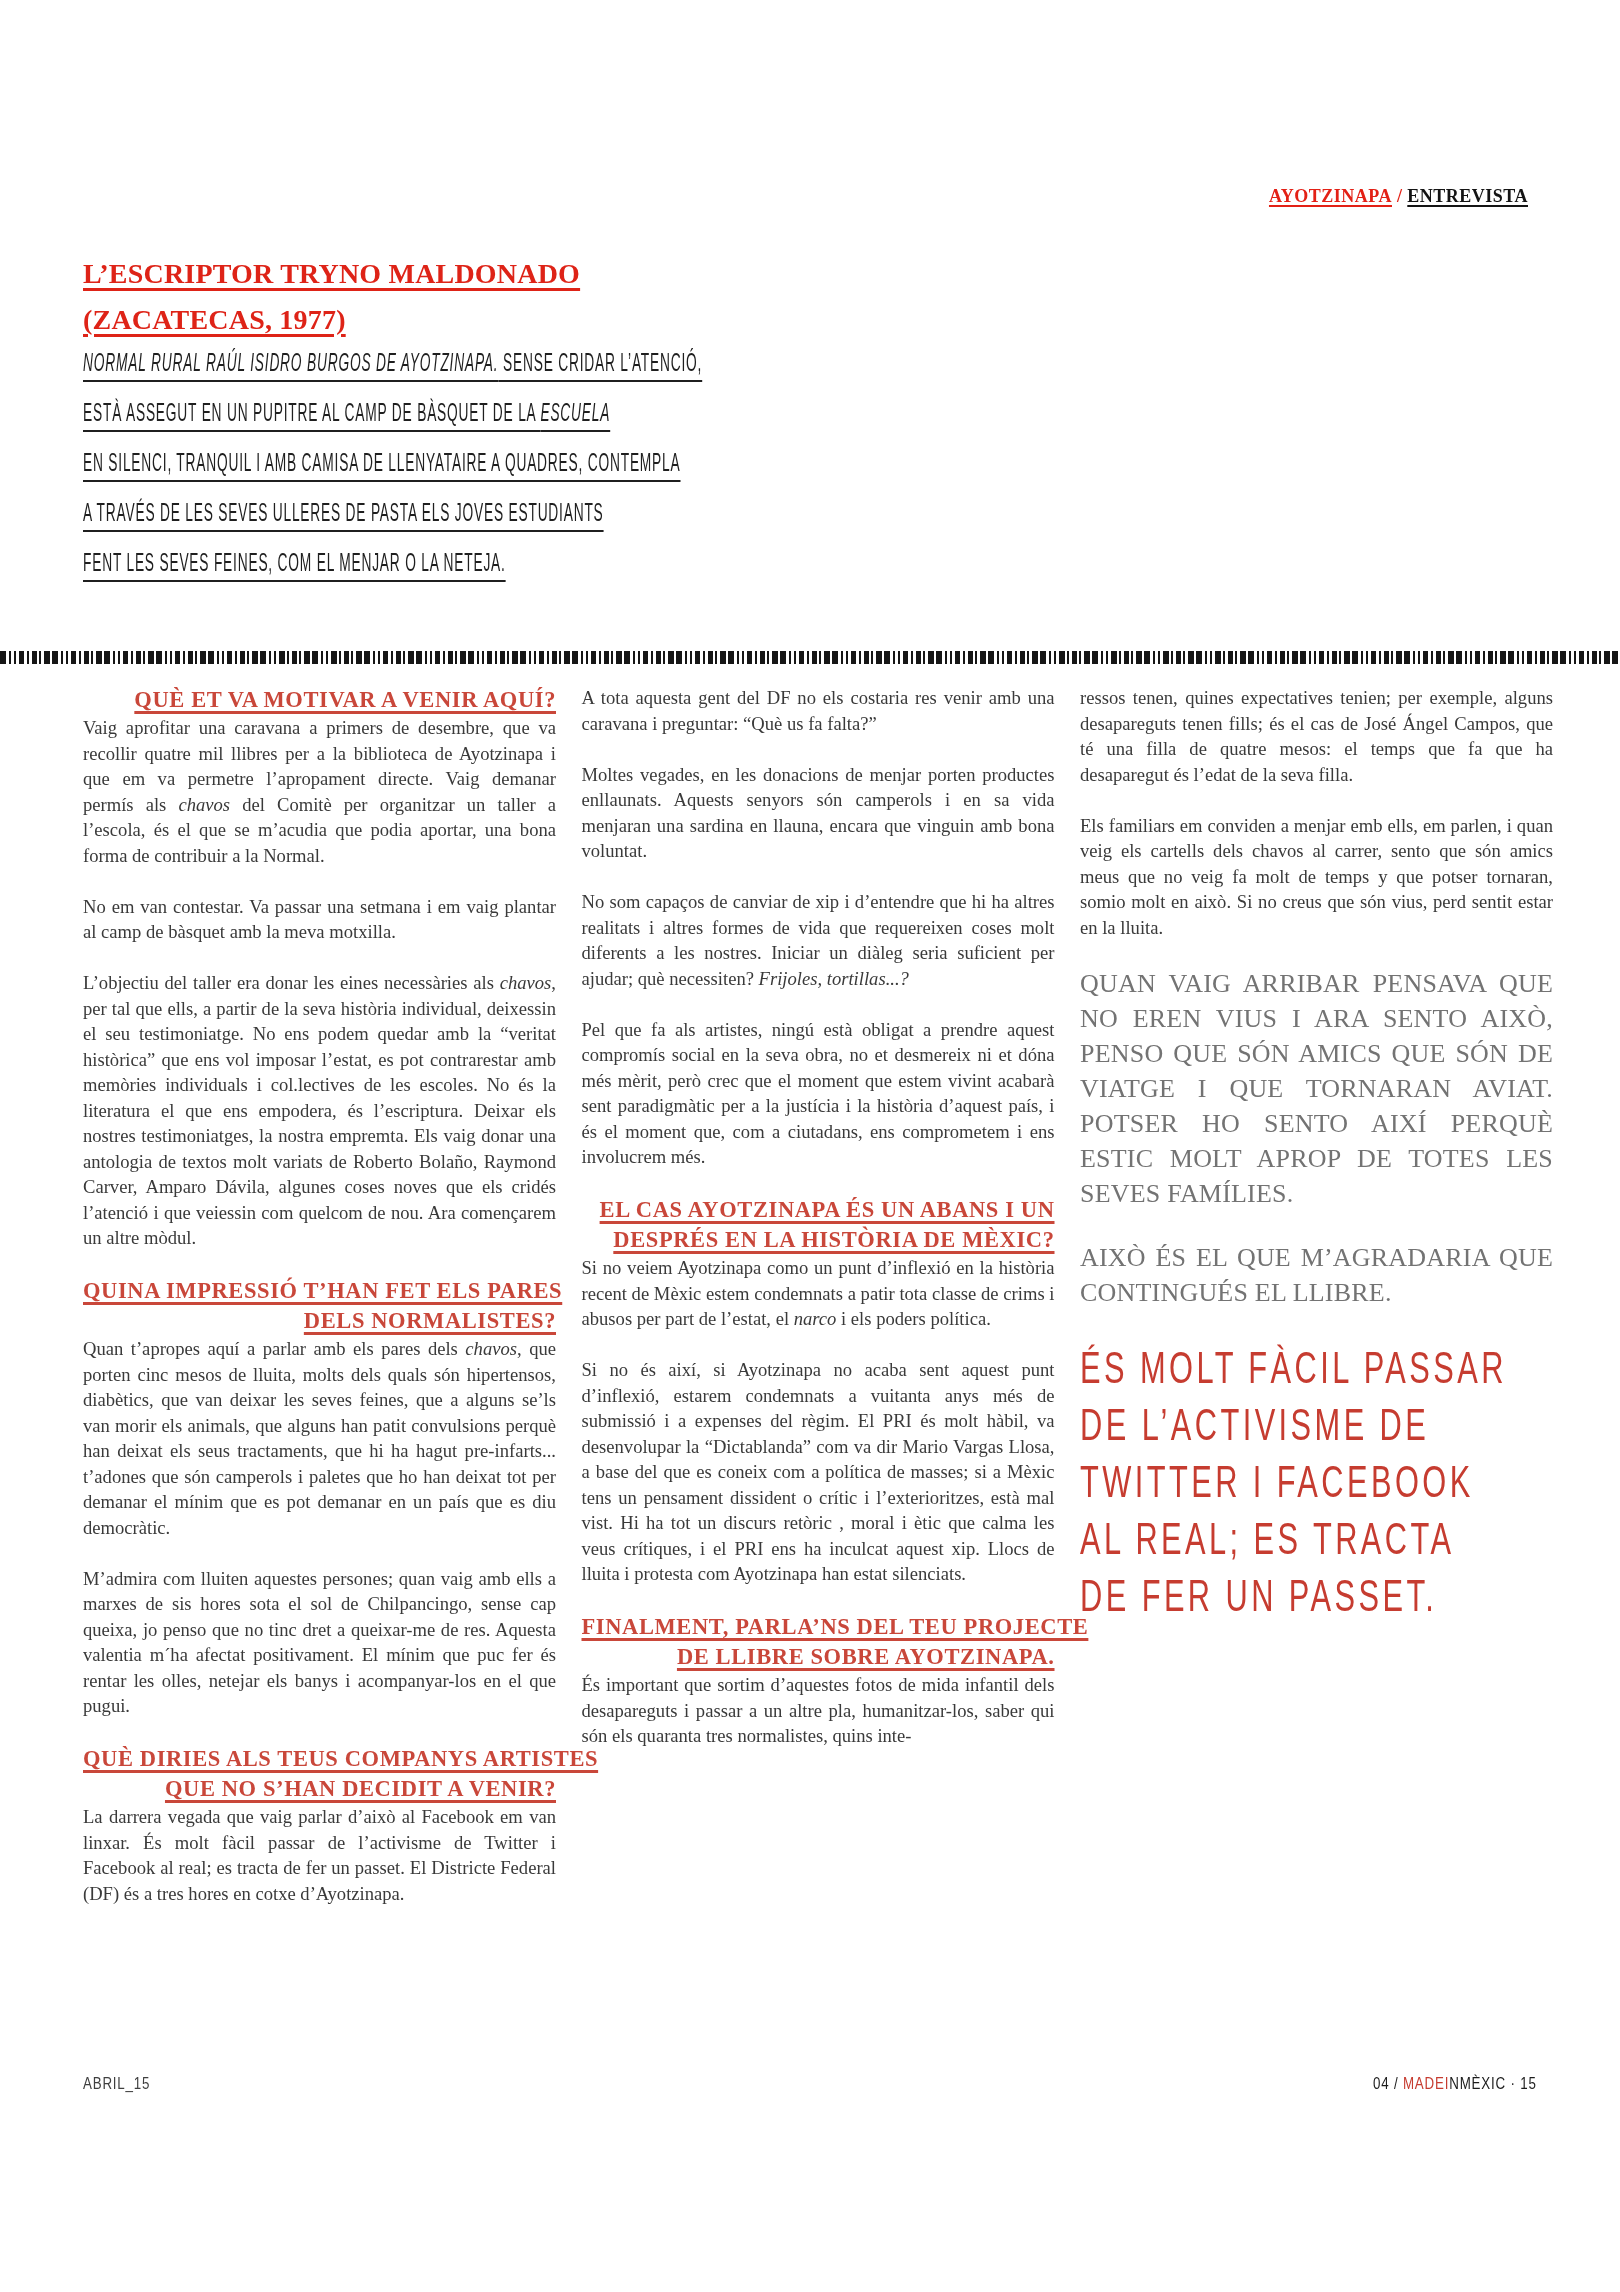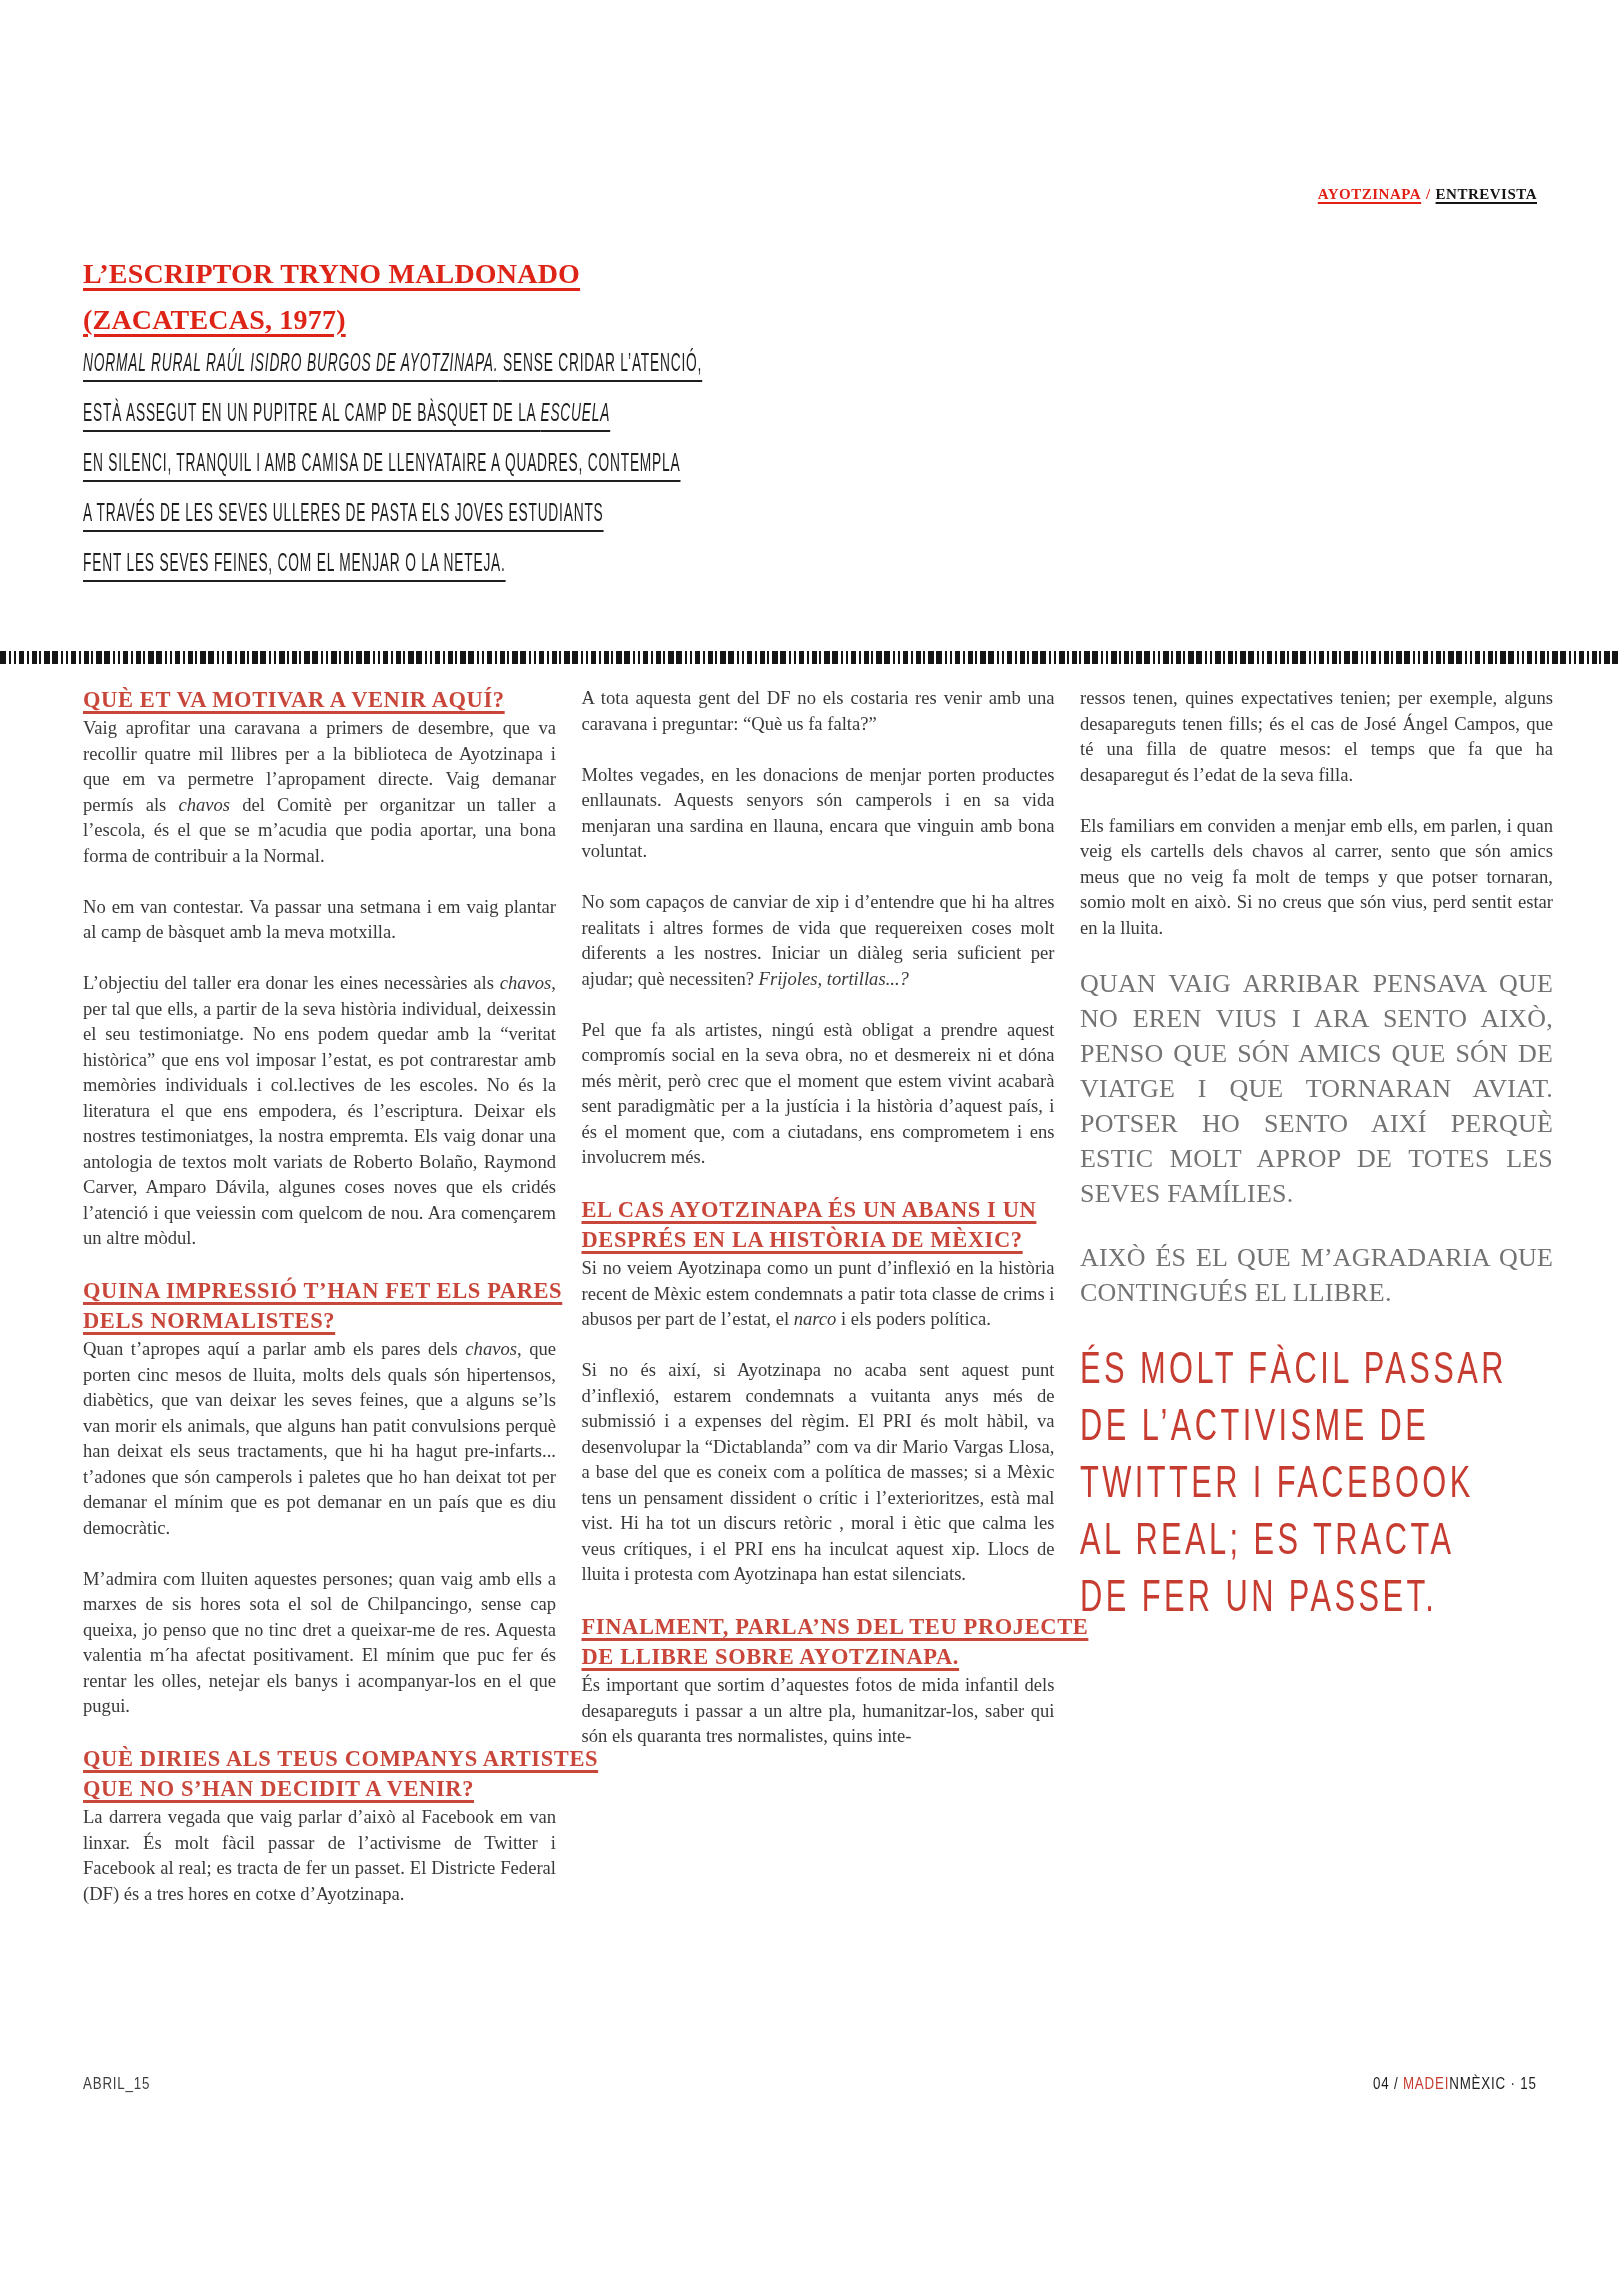--- a/index.html
+++ b/index.html
@@ -3,22 +3,22 @@
 <meta charset="utf-8">
 <style>
   html,body { margin:0; padding:0; background:#e8e8e8; }
   .page {
     position:relative; width:1620px; height:2293px; margin:0 auto;
     background:#ffffff; overflow:hidden;
     font-family:"Liberation Serif", serif;
   }
   
   .kicker {
-    position:absolute; top:186px; right:83px;
-    font-size:15px; font-weight:bold; letter-spacing:0.5px; white-space:nowrap;
+    position:absolute; top:186px; right:92px;
+    font-size:18px; font-weight:bold; letter-spacing:0.5px; white-space:nowrap;
   }
   .kicker-red { color:var(--red-kicker); text-decoration:underline; text-decoration-thickness:2px; text-underline-offset:2.9px; }
   .kicker-sep { color:var(--red-kicker); margin:0 4.9px; }
   .kicker-black { color:#141414; text-decoration:underline; text-decoration-thickness:2px; text-underline-offset:2.9px; }
 
   
   .title { position:absolute; left:83px; top:251px; margin:0; font-size:28px; font-weight:bold; color:var(--red-title); letter-spacing:0.2px; }
   .title-line { display:block; line-height:46px; text-decoration:underline; text-decoration-thickness:2.5px; text-underline-offset:4.9px; white-space:nowrap; }
 
   
@@ -52,21 +52,21 @@
   .col { width:473px; }
   .para {
     margin:0 0 25.5px; font-size:18.6px; line-height:25.5px;
     text-align:justify; color:#3a3a3a;
   }
   .para em { font-style:italic; }
   .para-bold { font-weight:normal; font-size:26px; line-height:35px; color:#737373; letter-spacing:0.2px; margin-bottom:29px; }
   .col-heading { margin:0; font-size:22.5px; font-weight:bold; color:var(--red-heading); letter-spacing:0.6px; }
   .hline {
     display:block; line-height:30px; white-space:nowrap;
-    text-decoration:underline; text-decoration-thickness:2.5px; text-underline-offset:3.9px;
+    text-decoration:underline; text-decoration-thickness:2.5px; text-underline-offset:3.9px;text-align:right;
   }
 
   
   .pullquote { }
   .pq-line { display:block; height:57px; }
   .pq-scale {
     display:inline-block; white-space:nowrap;
     font-family:"Liberation Sans", sans-serif;
     font-size:44px; line-height:57px; letter-spacing:4.9px; color:var(--red-quote);
     transform:scaleX(0.70); transform-origin:0 50%;

